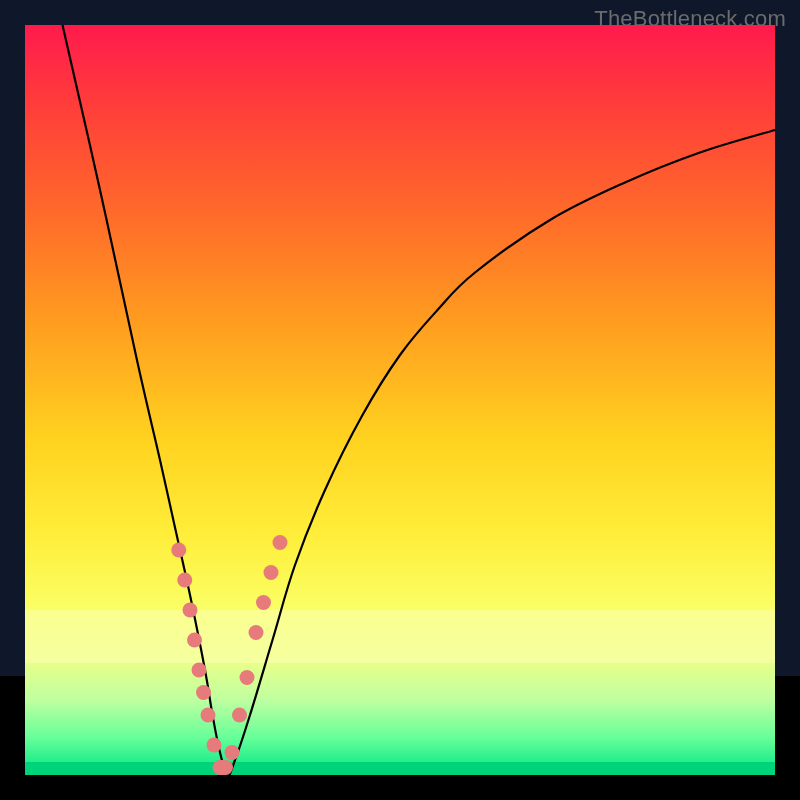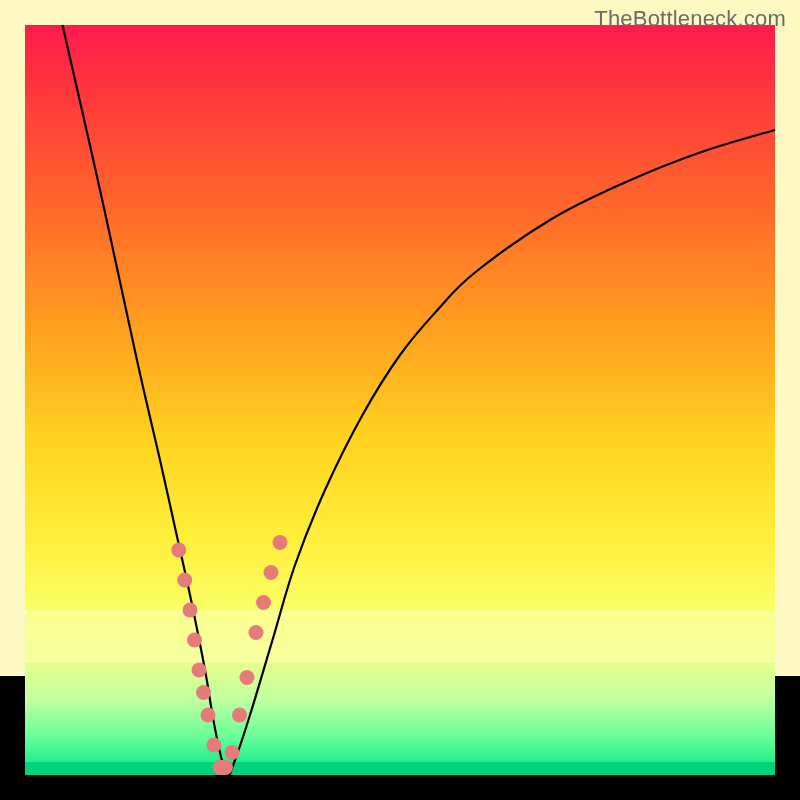--- a/index.html
+++ b/index.html
@@ -8,21 +8,21 @@
     width: 800px;
     height: 800px;
     overflow: hidden;
     background: #000;
     font-family: Arial, Helvetica, sans-serif;
   }
   .frame {
     position: relative;
     width: 800px;
     height: 676px;
-    background: #fef9c3;
+    background: #0f172a;
   }
   .plot-area {
     position: absolute;
     left: 25px;
     top: 25px;
     width: 750px;
     height: 750px;
     background: linear-gradient(to bottom,
       #ff1a4d 0%,
       #ff3b3b 10%,

